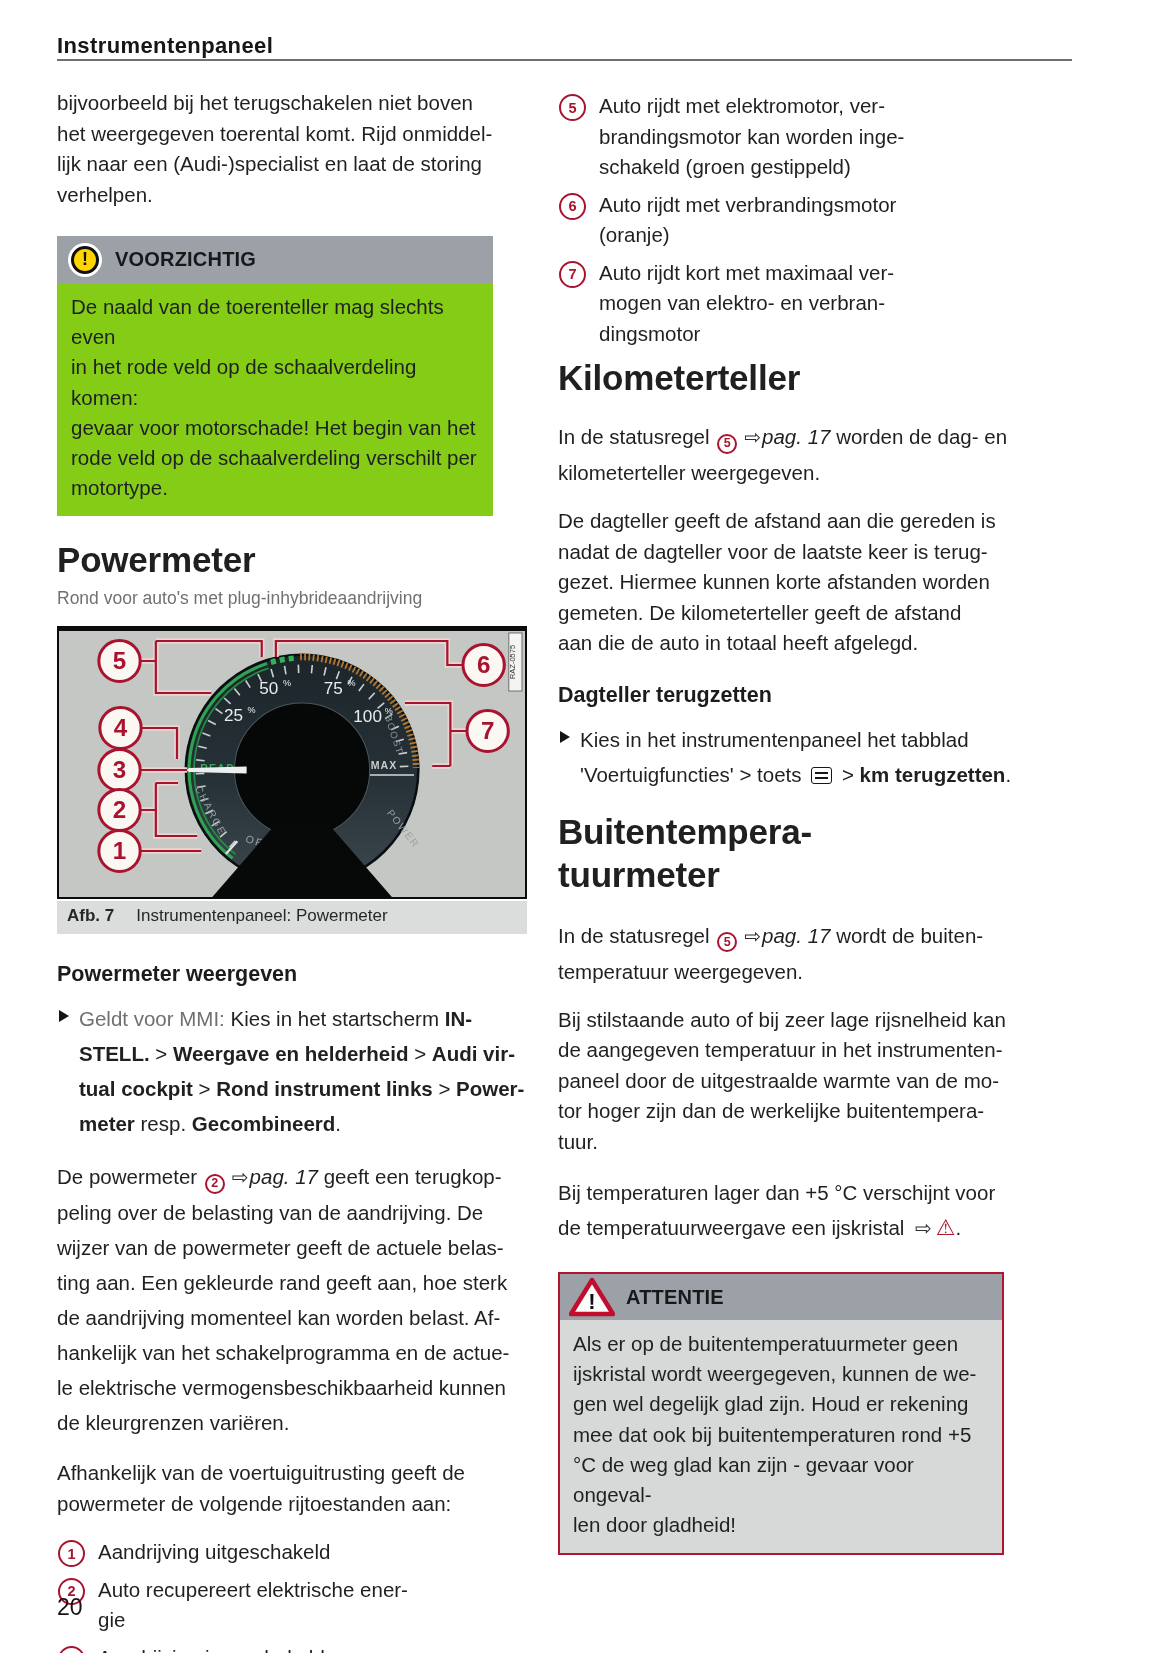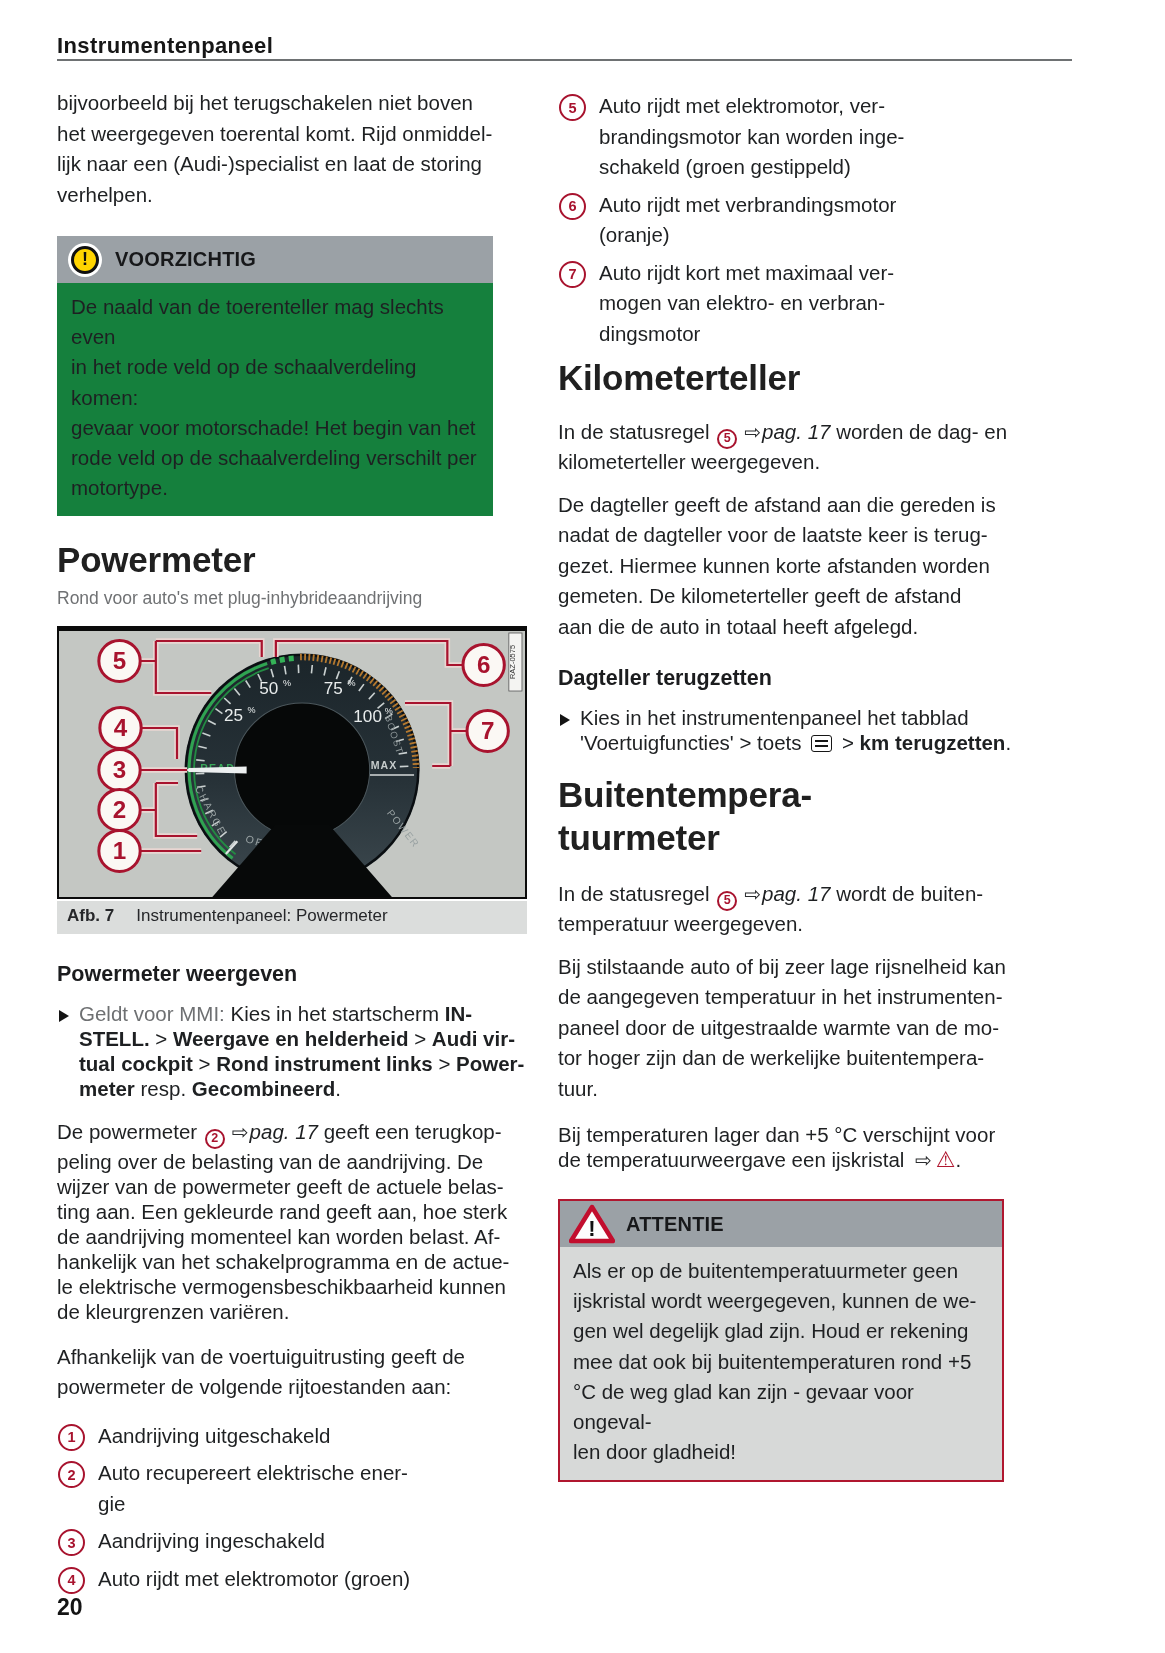--- a/index.html
+++ b/index.html
@@ -7,51 +7,51 @@
         font-family:"Liberation Sans",sans-serif;color:#1e2022;overflow:hidden;margin:0 auto}
   .hdr-title{position:absolute;left:57px;top:33px;font-size:22px;font-weight:700;letter-spacing:.4px;color:#161616}
   .hdr-rule{position:absolute;left:57px;top:59px;width:1015px;height:2px;background:#6e7173}
   .col{position:absolute;top:88px}
   .col-left{left:57px;width:470px}
   .col-right{left:558px;width:500px}
   .p{font-size:20.5px;line-height:30.5px;white-space:pre-line;margin:0 0 18px}
   .box{width:436px;margin:26px 0 22px}
   .box-head{background:#9ba1a6;height:47px;display:flex;align-items:center;gap:13px;padding:0 0 0 11px}
   .box-title{font-size:20px;font-weight:700;color:#17181a;letter-spacing:.2px}
-  .box-body{background:#15803d;padding:9px 14px 13px;font-size:20.5px;line-height:30.2px;white-space:pre-line}
+  .box-body{background:#84cc16;padding:9px 14px 13px;font-size:20.5px;line-height:30.2px;white-space:pre-line}
   .warn-circle{flex:none;width:34px;height:34px;background:#fff;border-radius:50%;display:flex;align-items:center;justify-content:center}
   .warn-circle .inner{width:28px;height:28px;background:#ffd400;border:3px solid #101010;border-radius:50%;
         display:flex;align-items:center;justify-content:center;font-size:18px;font-weight:700;color:#101010;box-sizing:border-box}
   h2.section{font-size:35px;line-height:43px;font-weight:700;color:#202020;margin:0;letter-spacing:-.2px;white-space:pre-line}
   .subtitle{font-size:17.5px;color:#6f7173;margin:7px 0 17px}
   .figure{width:470px;box-sizing:border-box;border:2px solid #0b0b0b;border-top-width:5px;background:#c4c7c3;font-size:0}
   .figcap{width:470px;box-sizing:border-box;background:#dbdddc;margin-top:2px;padding:5px 10px 8px;
         font-size:17px;color:#26272a;display:flex;gap:22px}
   .subhead{font-size:21.5px;font-weight:700;margin:28px 0 14px;color:#1b1c1e}
   .bullet{display:flex;margin:0 0 18px}
   .tri{flex:none;width:0;height:0;border-left:10px solid #141414;border-top:6px solid transparent;border-bottom:6px solid transparent;margin:9px 10px 0 2px}
-  .rich{font-size:20.5px;line-height:25px;white-space:pre-line}
+  .rich{font-size:20.5px;line-height:35px;white-space:pre-line}
   .itm{display:flex;margin-bottom:7px}
   .inum{flex:none;width:23px;height:23px;border:2.4px solid #a8132e;border-radius:50%;color:#a8132e;
         font-size:14.5px;font-weight:700;display:flex;align-items:center;justify-content:center;margin:3px 13px 0 1px}
   .itxt{font-size:20.5px;line-height:30.5px;white-space:pre-line}
   .sb{font-weight:700}
   .sg{color:#6e7072}
   .si{font-style:italic}
   .sa{font-size:20px;margin:0 1px 0 5px;color:#2a2c2e}
   .sw{color:#b0172f;font-size:22px;margin-left:3px}
   .sc{display:inline-flex;box-sizing:border-box;width:20px;height:20px;border:2px solid #a8132e;border-radius:50%;
       color:#a8132e;font-weight:700;font-size:12.5px;align-items:center;justify-content:center;vertical-align:-3px;margin:0 2px}
   .slicon{display:inline-block;box-sizing:border-box;width:21px;height:17px;border:1.7px solid #161616;border-radius:3px;
       vertical-align:-2px;margin:0 4px;padding:3px 3px;background-clip:content-box;
       background-image:repeating-linear-gradient(to bottom,#161616 0 1.7px,transparent 1.7px 4.4px)}
   .attn{width:446px;box-sizing:border-box;border:2px solid #b0172f;margin-top:26px}
   .attn-head{background:#9ba1a6;height:46px;display:flex;align-items:center;gap:11px;padding:0 0 0 9px}
   .attn-body{background:#d7d9d8;padding:9px 13px 13px;font-size:20.5px;line-height:30.2px;white-space:pre-line}
-  .pageno{position:absolute;left:57px;top:1594px;font-size:23px;font-weight:700;color:#141414}
+  .pageno{position:absolute;left:57px;top:1594px;font-size:23px;font-weight:400;color:#141414}
   .mt30{margin-top:30px}.mt36{margin-top:36px}
 </style>
 </head>
 <body>
 
 <div class="page">
   <div class="hdr-title">Instrumentenpaneel</div>
   <div class="hdr-rule"></div>
 
   <div class="col col-left">

